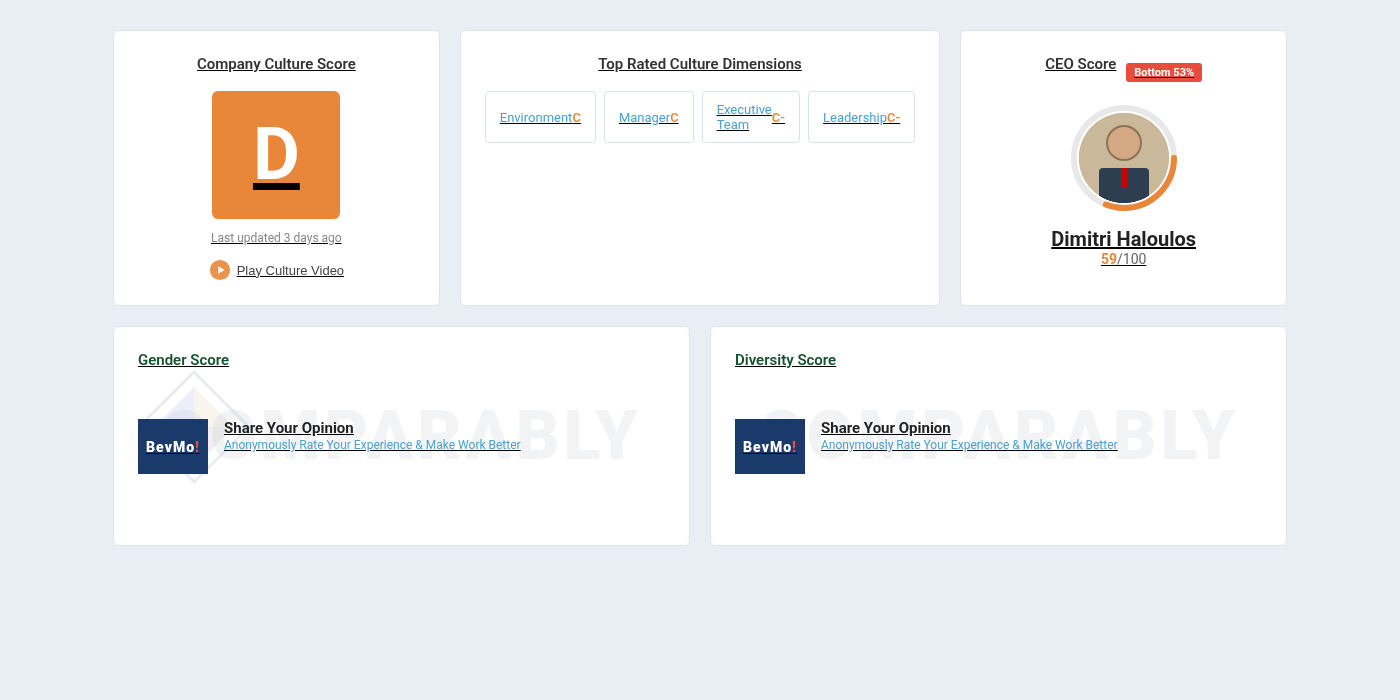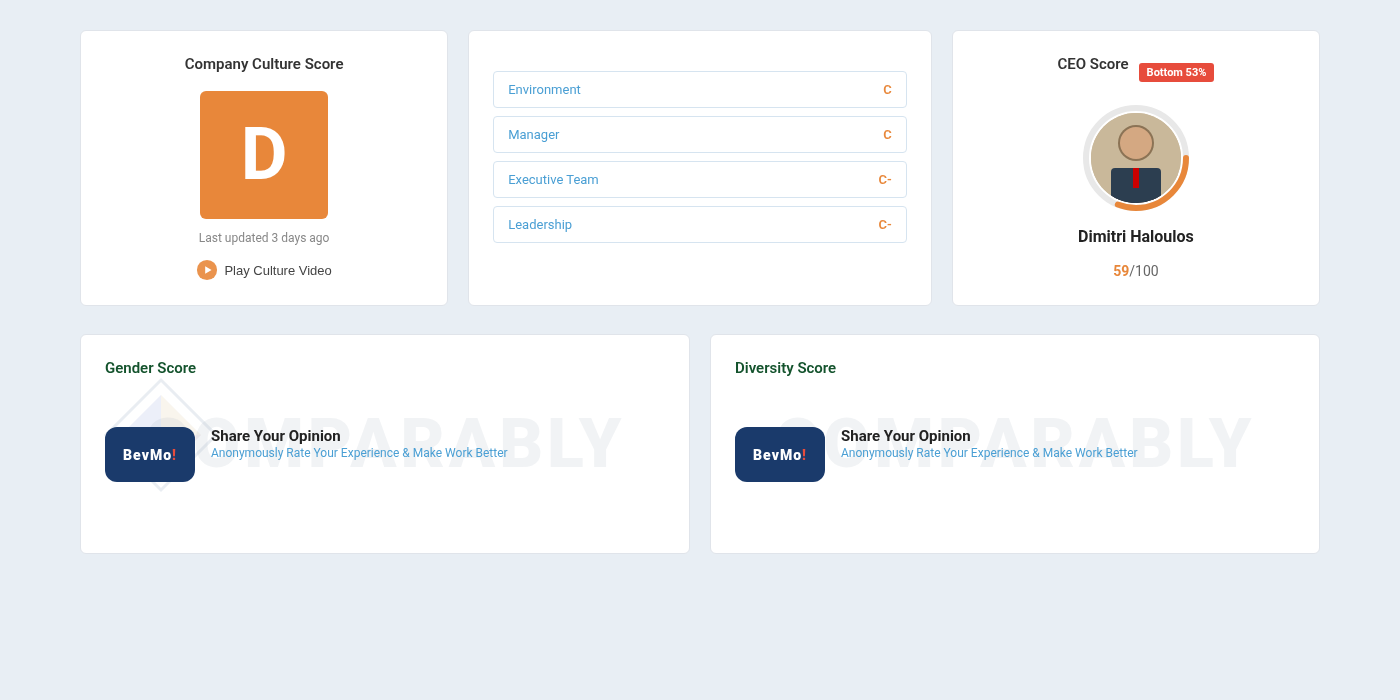--- a/index.html
+++ b/index.html
@@ -4,24 +4,25 @@
   <style>
     * { box-sizing: border-box; margin: 0; padding: 0; }
     body {
       background-color: #e8eef4;
       font-family: -apple-system, BlinkMacSystemFont, 'Segoe UI', Roboto, sans-serif;
       min-height: 700px;
       width: 1400px;
     }
 
     .page-wrapper {
-      padding: 30px 80px;
+      padding: 30px 113px;
       display: flex;
       flex-direction: column;
-      gap: 28px;
+      gap: 20px;
+      text-decoration: underline;
     }
 
     
     .top-row {
       display: flex;
       gap: 20px;
       align-items: stretch;
     }
 
     .card {
@@ -88,21 +89,20 @@
       height: 22px;
     }
 
     
     .top-rated-card {
       flex: 1.3;
     }
 
     .dimension-list {
       display: flex;
-      flex-direction: column;
       gap: 8px;
       margin-top: 16px;
     }
 
     .dimension-item {
       display: flex;
       align-items: center;
       justify-content: space-between;
       border: 1px solid #d6e4f0;
       border-radius: 4px;
@@ -180,24 +180,24 @@
       position: absolute;
       top: 10px;
       left: 10px;
       overflow: hidden;
       display: flex;
       align-items: center;
       justify-content: center;
     }
 
     .ceo-name {
-      font-size: 16px;
+      font-size: 20px;
       font-weight: 700;
       color: #222;
-      margin-bottom: 17px;
+      margin-bottom: 0;
     }
 
     .ceo-score-text {
       font-size: 14px;
       color: #666;
     }
 
     .ceo-score-number {
       color: #e8873a;
       font-weight: 700;
@@ -260,24 +260,24 @@
     .share-opinion-section {
       display: flex;
       align-items: flex-start;
       gap: 16px;
       margin-top: 10px;
       position: relative;
       z-index: 1;
     }
 
     .bevmo-logo {
-      width: 90px;
+      width: 70px;
       height: 55px;
       background: #1a3a6b;
-      border-radius: 12px;
+      border-radius: 0;
       display: flex;
       flex-direction: column;
       align-items: center;
       justify-content: center;
       flex-shrink: 0;
     }
 
     .bevmo-text {
       color: #fff;
       font-size: 14px;
@@ -325,20 +325,21 @@
       <button class="play-video-btn">
         <svg class="play-icon-svg" viewBox="0 0 24 24">
           <circle cx="12" cy="12" r="11" fill="#e8873a" opacity="0.9"></circle>
           <polygon points="10,8 17,12 10,16" fill="white"></polygon>
         </svg>
         <span>Play Culture Video</span>
       </button>
     </div>
 
     <div class="card top-rated-card">
+      <div class="card-title">Top Rated Culture Dimensions</div>
       <div class="dimension-list">
 
         <div class="dimension-item">
           <span class="dimension-name">Environment</span>
           <span class="dimension-grade">C</span>
         </div>
         <div class="dimension-item">
           <span class="dimension-name">Manager</span>
           <span class="dimension-grade">C</span>
         </div>

